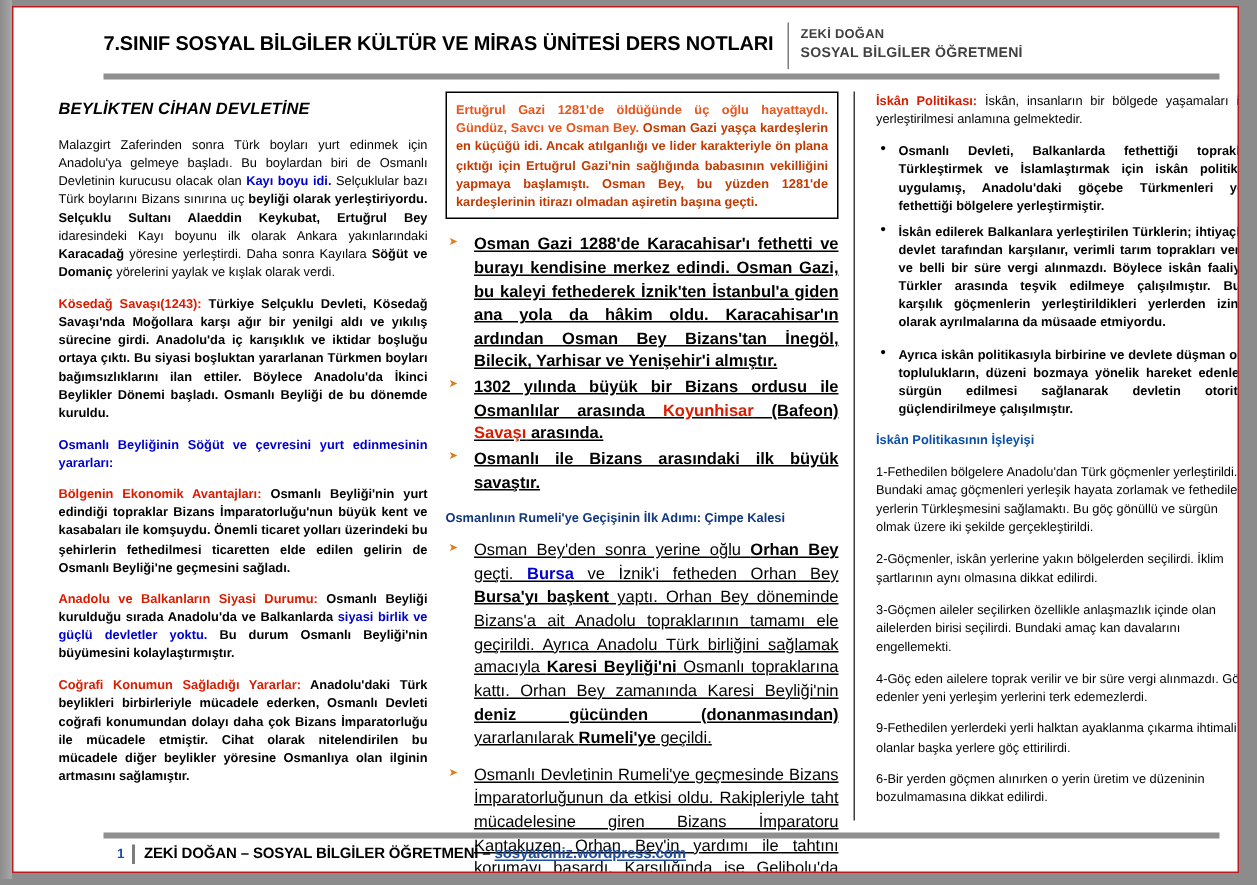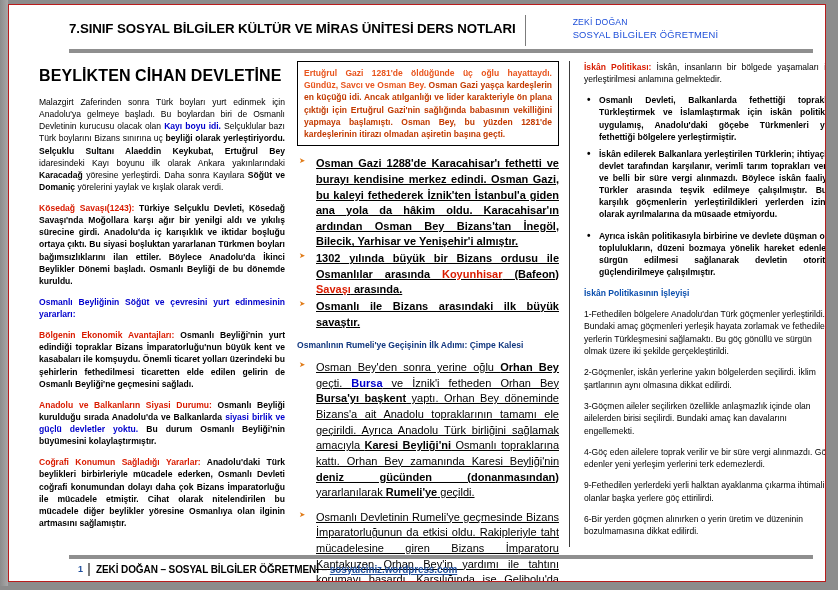--- a/index.html
+++ b/index.html
@@ -31,41 +31,41 @@
     font-size:13.3px;font-weight:bold;color:#000;
     letter-spacing:-0.1px;
     padding-top:8px;padding-right:9px;
     white-space:nowrap;
   }
   .hdr-sep{
     flex:0 0 auto;width:1px;background:#7c7c7c;height:31px;margin-top:2px;
   }
   .hdr-author{
     flex:0 0 auto;padding-left:8px;padding-top:4px;
-    color:#1d4ed8;font-weight:normal;line-height:1.35;margin-left:39px;
+    color:#404040;font-weight:bold;line-height:1.35;
   }
   .hdr-author .l1{font-size:8.6px;letter-spacing:.2px;}
   .hdr-author .l2{font-size:9.4px;letter-spacing:.2px;}
   .hdr-rule{
     position:absolute;left:60px;top:44px;width:744px;height:4px;background:#8f8f8f;
   }
 
   
   .cols{
     position:absolute;left:30px;top:56px;width:800px;height:486px;
     display:flex;align-items:flex-start;
   }
   .col{box-sizing:border-box;}
   .col-left{width:258px;padding-right:12px;}
   .col-mid{width:272px;padding-right:10px;position:relative;}
   .col-right{width:268px;padding-left:14px;border-left:1px solid #3c3c3c;min-height:482px;}
 
   h1.sect{
-    font-size:16px;font-weight:bold;color:#000;
-    margin:6px 0 11px 0;letter-spacing:.1px;
+    font-size:11px;font-weight:bold;color:#000;
+    margin:6px 0 11px 0;letter-spacing:.1px;font-style:italic;
   }
   p{margin:0 0 9px 0;}
   .txt{
     font-size:8.55px;line-height:1.42;color:#000;text-align:justify;
   }
   .b{font-weight:bold;}
   .red{color:#d91c00;font-weight:bold;}
   .blue{color:#0000cc;font-weight:bold;}
   .blue-h{color:#0b4fae;font-weight:bold;}
   .navy{color:#11377f;font-weight:bold;}

